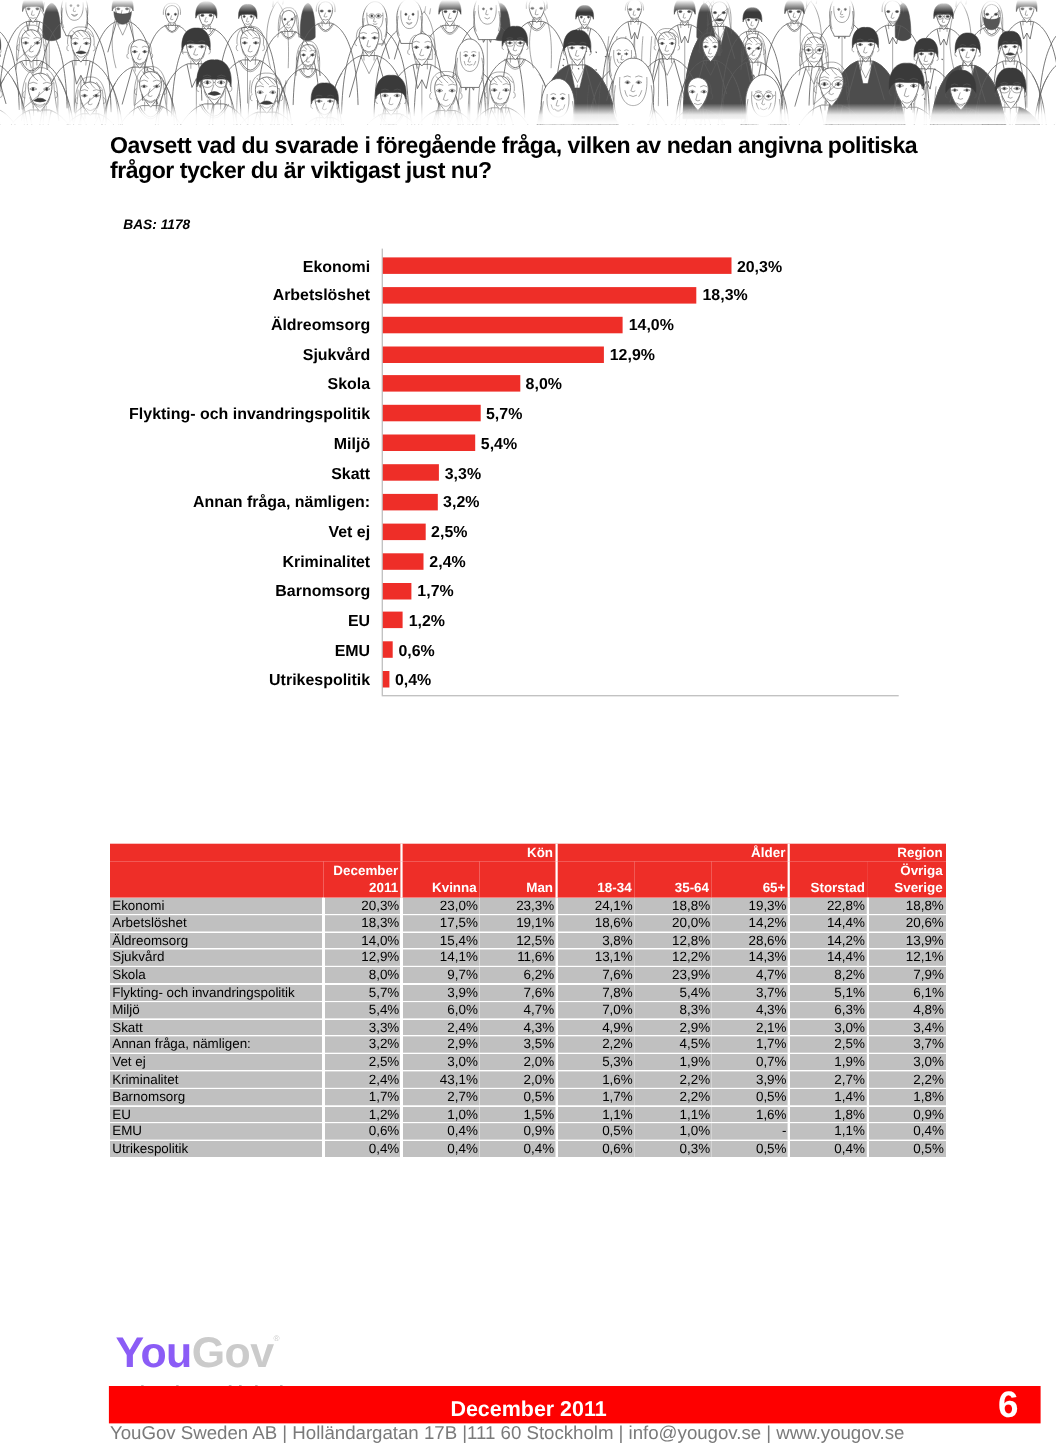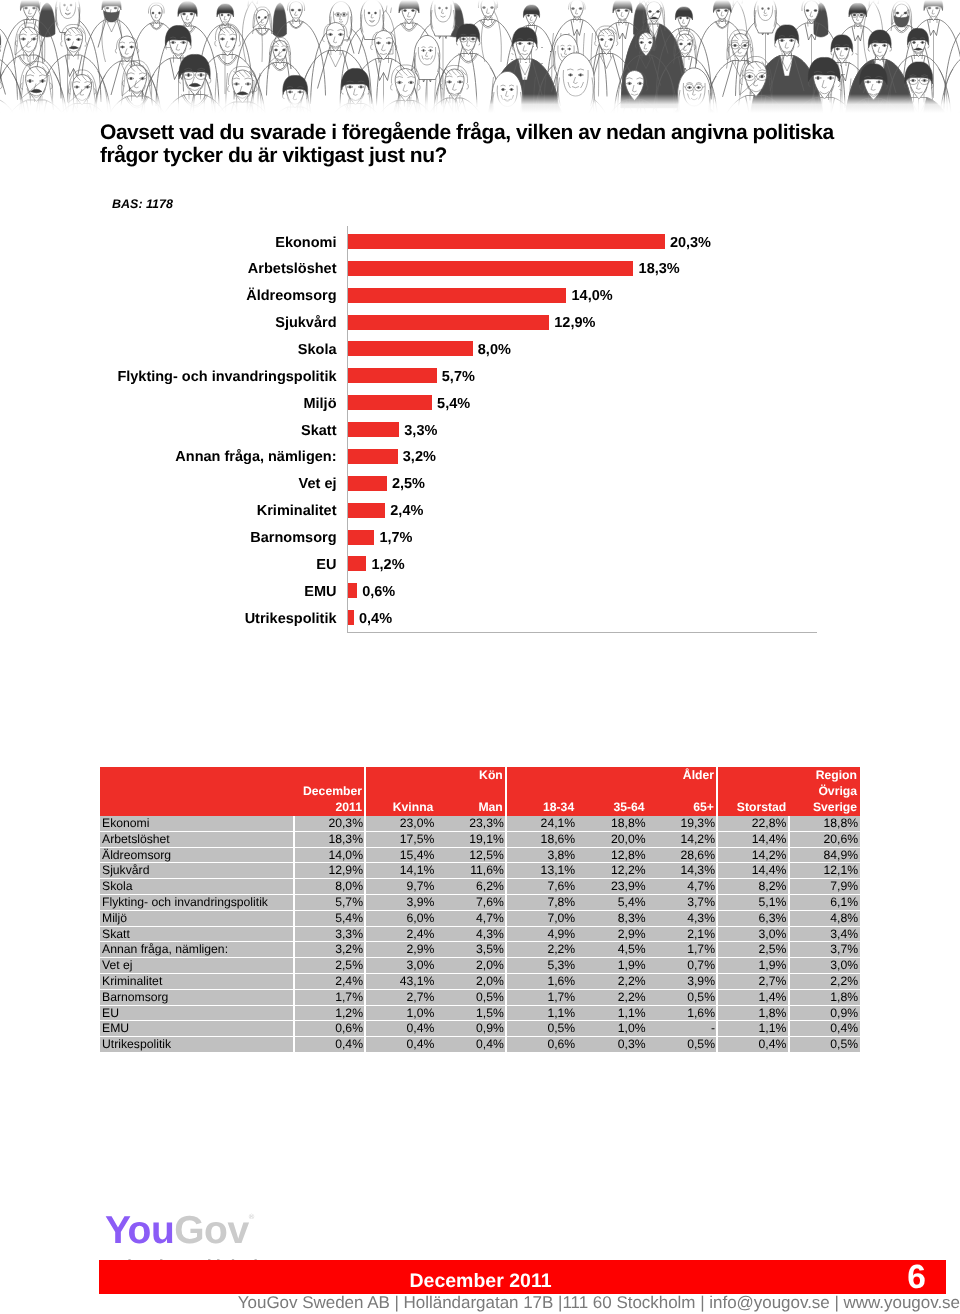--- a/index.html
+++ b/index.html
@@ -40,21 +40,21 @@
   #logo .reg{color:#cdcdcd;font-size:7.5px;vertical-align:24px;letter-spacing:0;font-weight:normal;margin-left:0px;}
   #logo .tag{color:#797979;font-size:15px;letter-spacing:1.1px;
      position:absolute;left:8px;top:61px;
      line-height:13px;height:13px;white-space:nowrap;font-family:Liberation Serif, serif;}
   #footer-bar{position:absolute;left:99px;top:1259.5px;width:847px;height:34.5px;background:#fe0000;}
   #footer-bar .fb-label{position:absolute;left:1px;top:0;width:761px;height:34.5px;
     line-height:43px;text-align:center;color:#fff;font-size:19.5px;font-weight:bold;}
   #footer-bar .fb-page{position:absolute;left:802px;top:0;width:31px;height:34.5px;line-height:36px;
     text-align:center;color:#fff;font-size:33.5px;font-weight:bold;}
   #footer-address{position:absolute;left:100px;top:1293px;width:860px;height:20px;
-    line-height:20px;color:#7a7a7a;font-size:17px;letter-spacing:-0.03px;text-align:right;}
+    line-height:20px;color:#7a7a7a;font-size:17px;letter-spacing:-0.03px;}
 </style>
 </head>
 <body>
 
 <div id="header-band">
 <svg xmlns="http://www.w3.org/2000/svg" width="960" height="113" viewBox="0 0 960 113" preserveAspectRatio="none" fill="none" stroke="#5e5e5e" stroke-width=".75">
       <defs>
         <linearGradient id="fT" x1="0" y1="0" x2="0" y2="1">
           <stop offset="0" stop-color="#fff" stop-opacity="1"></stop>
           <stop offset="1" stop-color="#fff" stop-opacity="0"></stop>
@@ -1491,21 +1491,21 @@
       </tr>
       <tr>
         <td class="lbl">Äldreomsorg</td>
         <td class="sepl">14,0%</td>
         <td class="sepl">15,4%</td>
         <td>12,5%</td>
         <td class="sepl">3,8%</td>
         <td>12,8%</td>
         <td>28,6%</td>
         <td class="sepl">14,2%</td>
-        <td class="sepl">84,9%</td>
+        <td class="sepl">13,9%</td>
       </tr>
       <tr>
         <td class="lbl">Sjukvård</td>
         <td class="sepl">12,9%</td>
         <td class="sepl">14,1%</td>
         <td>11,6%</td>
         <td class="sepl">13,1%</td>
         <td>12,2%</td>
         <td>14,3%</td>
         <td class="sepl">14,4%</td>

